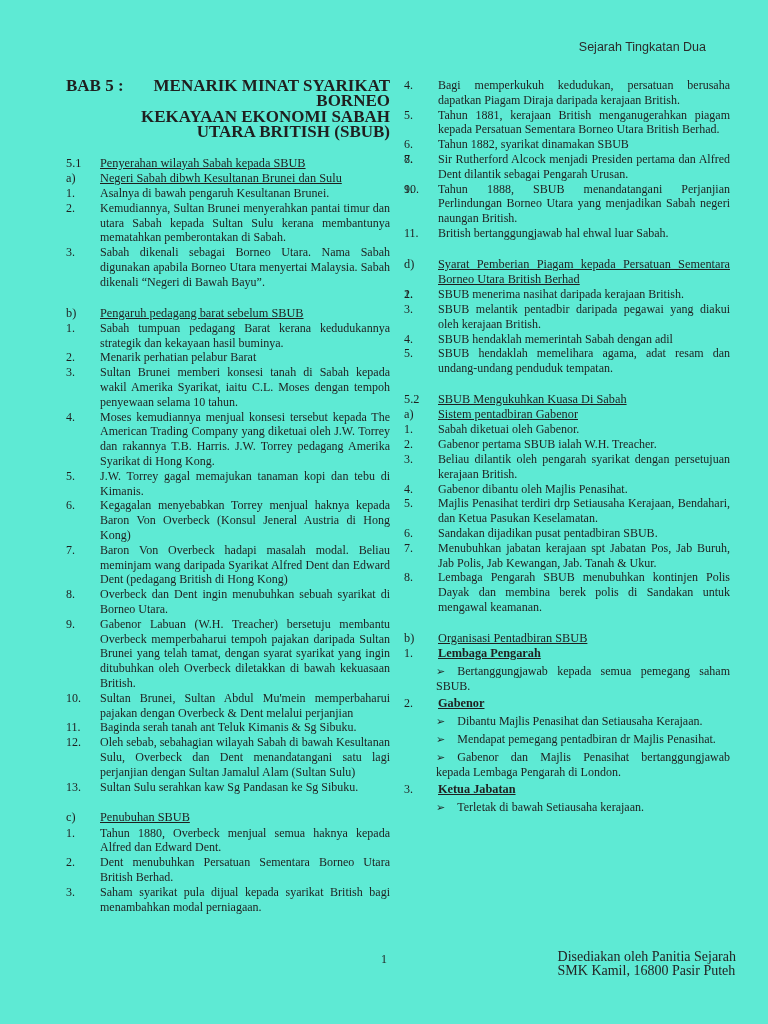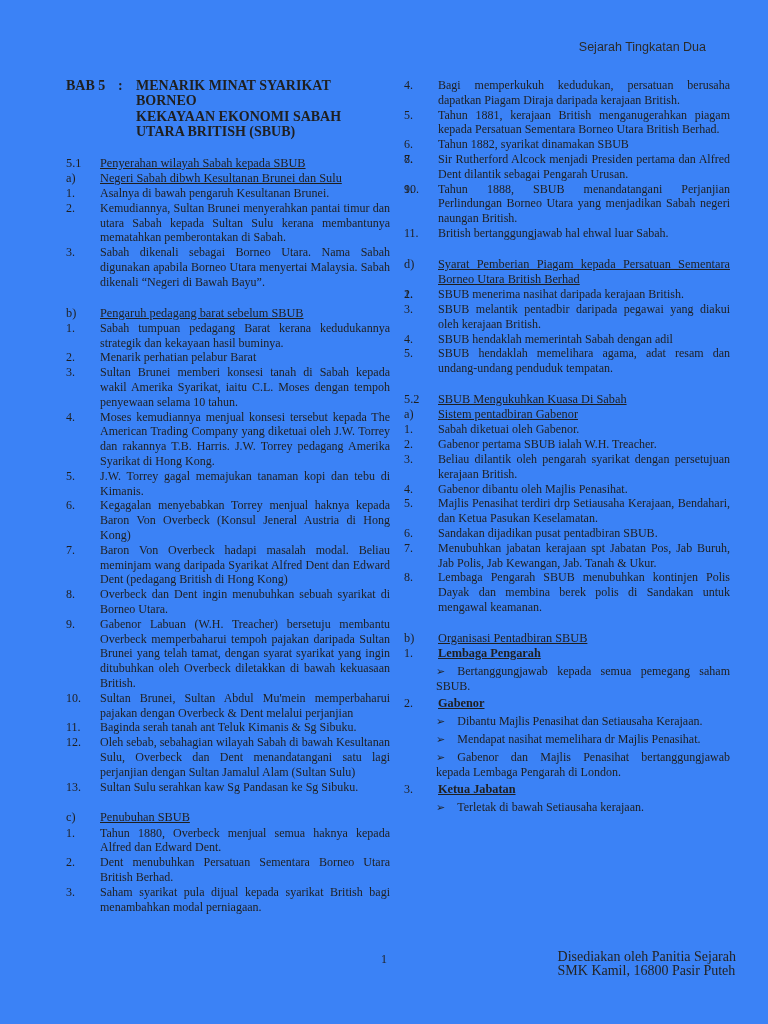--- a/index.html
+++ b/index.html
@@ -1,29 +1,29 @@
 <!DOCTYPE html>
 <html><head>
 <meta charset="utf-8">
 <style>
   html,body{margin:0;padding:0;background:#e8e8e8;}
   .page{
-    position:relative;width:768px;height:1024px;background:#3b82f6;
+    position:relative;width:768px;height:1024px;background:#5eead4;
     font-family:"Liberation Serif", serif;color:#1f1f1f;overflow:hidden;
     margin:0 auto;
   }
   .doc-header{
     position:absolute;top:40px;right:62px;
     font-family:"Liberation Sans", sans-serif;font-size:12.5px;color:#2b2b2b;
   }
   .col{position:absolute;top:78px;font-size:12px;line-height:14.8px;}
   .col-left{left:66px;width:324px;}
   .col-right{left:404px;width:326px;}
   .gap{height:16px;}
-  .chapter{position:relative;padding-left:70px;font-weight:bold;font-size:14px;line-height:15.4px;}
+  .chapter{position:relative;padding-left:70px;font-weight:bold;font-size:17px;line-height:15.4px;text-align:right;}
   .chapter .lbl{position:absolute;left:0;top:0;}
   .chapter .colon{position:absolute;left:52px;top:0;}
   .sec,.sub{position:relative;padding-left:34px;font-weight:normal;font-size:12.3px;line-height:15.2px;}
   .sec .num,.sub .num,.item .num{position:absolute;left:0;top:0;}
   .sec .txt,.sub .txt{text-decoration:underline;}
   .sub.justify{text-align:justify;}
   .item{position:relative;padding-left:34px;text-align:justify;}
   .item.head{text-align:left;}
   .item.head .txt{font-weight:bold;text-decoration:underline;font-size:12.3px;}
   .arrow-item{position:relative;padding-left:32px;text-align:justify;margin:3px 0;}
@@ -101,21 +101,21 @@
       <div class="item"><span class="num">5.</span><span class="txt">Majlis Penasihat terdiri drp Setiausaha Kerajaan, Bendahari, dan Ketua Pasukan Keselamatan.</span></div>
       <div class="item"><span class="num">6.</span><span class="txt">Sandakan dijadikan pusat pentadbiran SBUB.</span></div>
       <div class="item"><span class="num">7.</span><span class="txt">Menubuhkan jabatan kerajaan spt Jabatan Pos, Jab Buruh, Jab Polis, Jab Kewangan, Jab. Tanah &amp; Ukur.</span></div>
       <div class="item"><span class="num">8.</span><span class="txt">Lembaga Pengarah SBUB menubuhkan kontinjen Polis Dayak dan membina berek polis di Sandakan untuk mengawal keamanan.</span></div>
       <div class="gap"></div>
       <div class="sub"><span class="num">b)</span><span class="txt">Organisasi Pentadbiran SBUB</span></div>
       <div class="item head"><span class="num">1.</span><span class="txt">Lembaga Pengarah</span></div>
       <div class="arrow-item"><span class="arr">➢</span><span class="txt">Bertanggungjawab kepada semua pemegang saham SBUB.</span></div>
       <div class="item head"><span class="num">2.</span><span class="txt">Gabenor</span></div>
       <div class="arrow-item"><span class="arr">➢</span><span class="txt">Dibantu Majlis Penasihat dan Setiausaha Kerajaan.</span></div>
-      <div class="arrow-item"><span class="arr">➢</span><span class="txt">Mendapat nasihat memelihara dr Majlis Penasihat.</span></div>
+      <div class="arrow-item"><span class="arr">➢</span><span class="txt">Mendapat pemegang pentadbiran dr Majlis Penasihat.</span></div>
       <div class="arrow-item"><span class="arr">➢</span><span class="txt">Gabenor dan Majlis Penasihat bertanggungjawab kepada Lembaga Pengarah di London.</span></div>
       <div class="item head"><span class="num">3.</span><span class="txt">Ketua Jabatan</span></div>
       <div class="arrow-item"><span class="arr">➢</span><span class="txt">Terletak di bawah Setiausaha kerajaan.</span></div>
     </div>
 
   <div class="footer-page">1</div>
   <div class="footer-credit">
     <div>Disediakan oleh Panitia Sejarah</div>
     <div>SMK Kamil, 16800 Pasir Puteh</div>
   </div>

